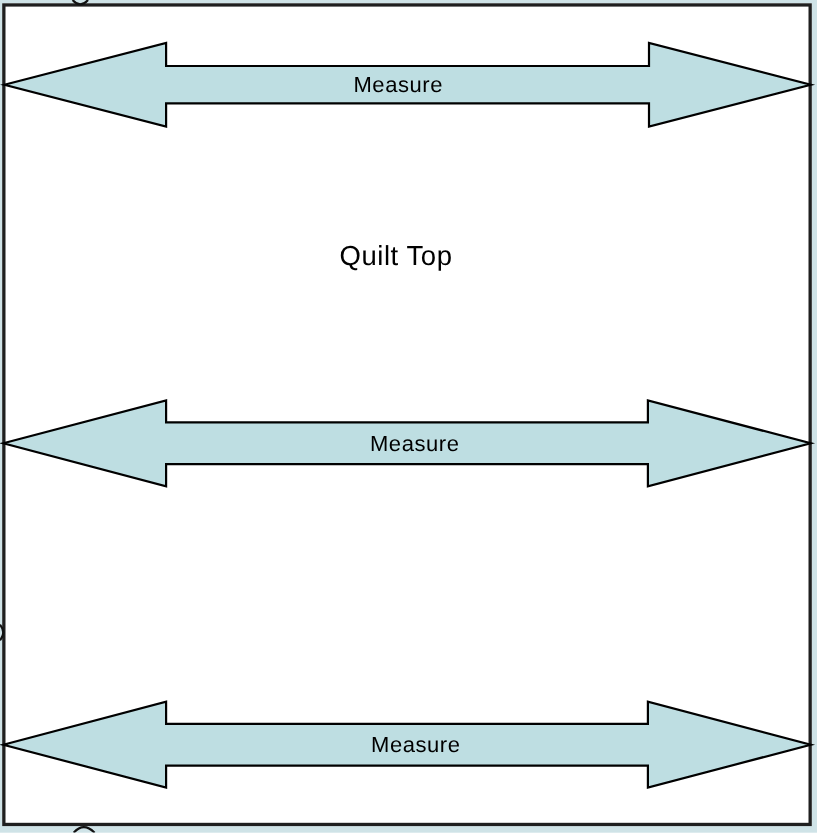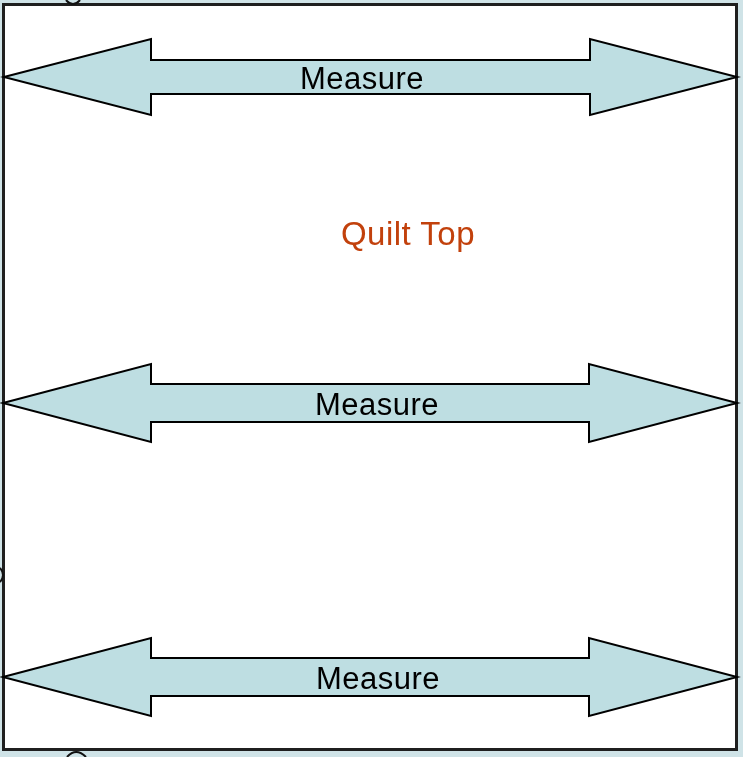--- a/index.html
+++ b/index.html
@@ -27,35 +27,34 @@
   .diagram-svg {
     position: absolute;
     left: 0;
     top: 0;
     width: 743px;
     height: 757px;
   }
   .measure-label {
     position: absolute;
     transform: translate(-50%, -50%);
-    font-size: 31px;
+    font-size: 20px;
     line-height: 1;
     color: #000000;
     white-space: nowrap;
     letter-spacing: 0.5px;
   }
   .quilt-title {
     position: absolute;
     transform: translate(-50%, -50%);
-    font-size: 33px;
+    font-size: 25px;
     line-height: 1;
-    color: #c2410c;
+    color: #000000;
     white-space: nowrap;
     letter-spacing: 0.5px;
-    margin-left: 48px;
   }
 </style>
 </head>
 <body>
 
 <div class="canvas">
 
   <div class="quilt-panel"></div>
 
   <svg class="diagram-svg" viewBox="0 0 743 757" xmlns="http://www.w3.org/2000/svg">

